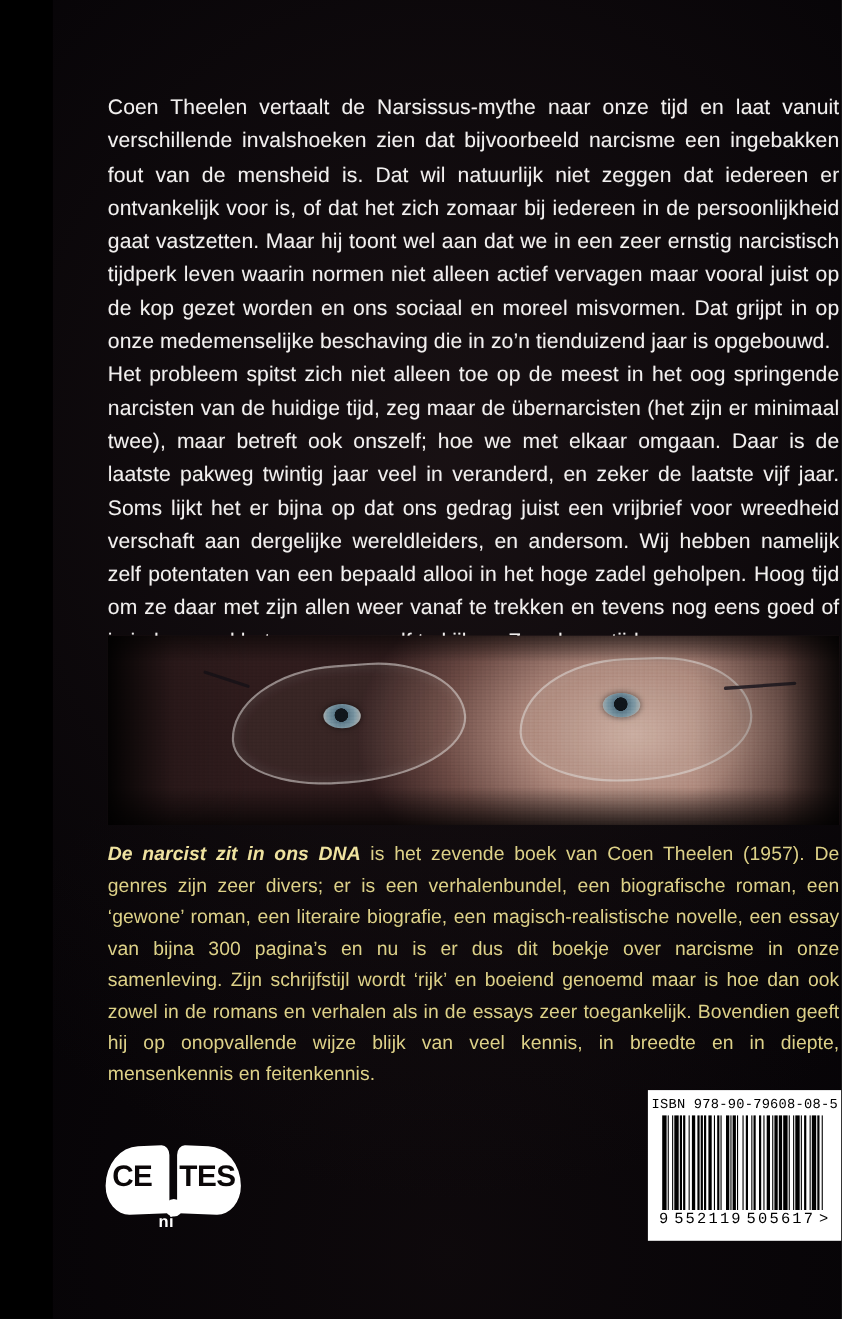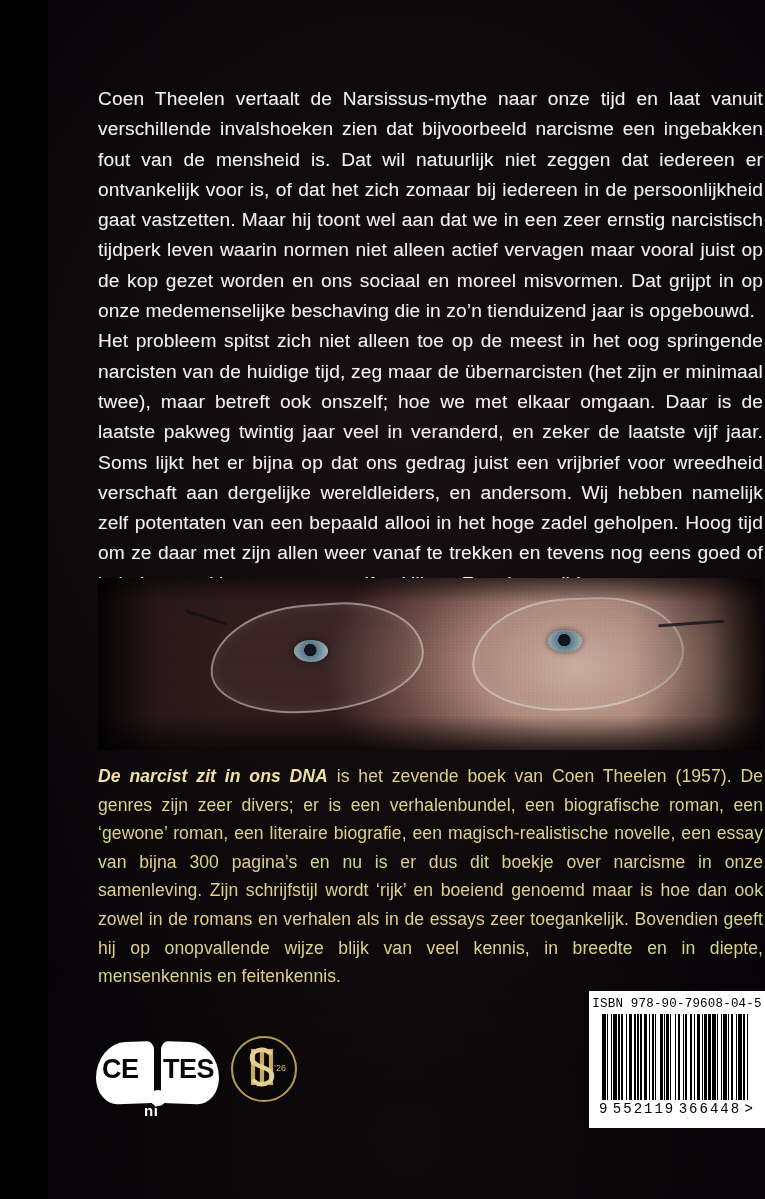--- a/index.html
+++ b/index.html
@@ -286,36 +286,25 @@
 
     <div class="logo-cetes">
       <div class="page left"></div>
       <div class="page right"></div>
       <div class="spine-dot"></div>
       <div class="word ce">CE</div>
       <div class="word tes">TES</div>
       <div class="word-ni">ni</div>
     </div>
 
-    <div class="logo-circle">
-      <svg width="58" height="58" viewBox="0 0 58 58">
-        <g fill="none" stroke="#c8ab63" stroke-width="4.2" stroke-linecap="square">
-          <path d="M20 13 L20 45"></path>
-          <path d="M29 12 L29 46"></path>
-          <path d="M38 13 L38 45"></path>
-        </g>
-        <path d="M37 15 C30 9, 18 12, 19 21 C20 30, 38 28, 39 37 C40 46, 27 49, 21 43" fill="none" stroke="#e4cf8e" stroke-width="4.4" stroke-linecap="round"></path>
-        <text x="41" y="33" font-family="Liberation Sans, sans-serif" font-size="9" fill="#d7bc74">’26</text>
-      </svg>
-    </div>
   </div>
 
   <div class="isbn-block">
     <div class="isbn-inner">
-      <div class="isbn-text">ISBN  978-90-79608-04-5</div>
+      <div class="isbn-text">ISBN  978-90-79608-08-5</div>
       <div class="bars" id="bars">
           <div class="bar" style="width: 4.14px;"></div>
           <div style="width: 1.38px;"></div>
           <div class="bar" style="width: 1.38px;"></div>
           <div style="width: 2.76px;"></div>
           <div class="bar" style="width: 1.38px;"></div>
           <div style="width: 1.38px;"></div>
           <div class="bar" style="width: 4.14px;"></div>
           <div style="width: 1.38px;"></div>
           <div class="bar" style="width: 1.38px;"></div>
@@ -385,19 +374,19 @@
           <div class="bar" style="width: 4.14px;"></div>
           <div style="width: 1.38px;"></div>
           <div class="bar" style="width: 1.38px;"></div>
           <div style="width: 2.76px;"></div>
           <div class="bar" style="width: 1.38px;"></div>
           <div style="width: 4.14px;"></div>
         </div>
       <div class="barcode-digits">
         <span class="grp">9</span>
         <span class="grp">552119</span>
-        <span class="grp">366448</span>
+        <span class="grp">505617</span>
         <span class="grp">&gt;</span>
       </div>
     </div>
   </div>
 
 </div>
 
 </body></html>

